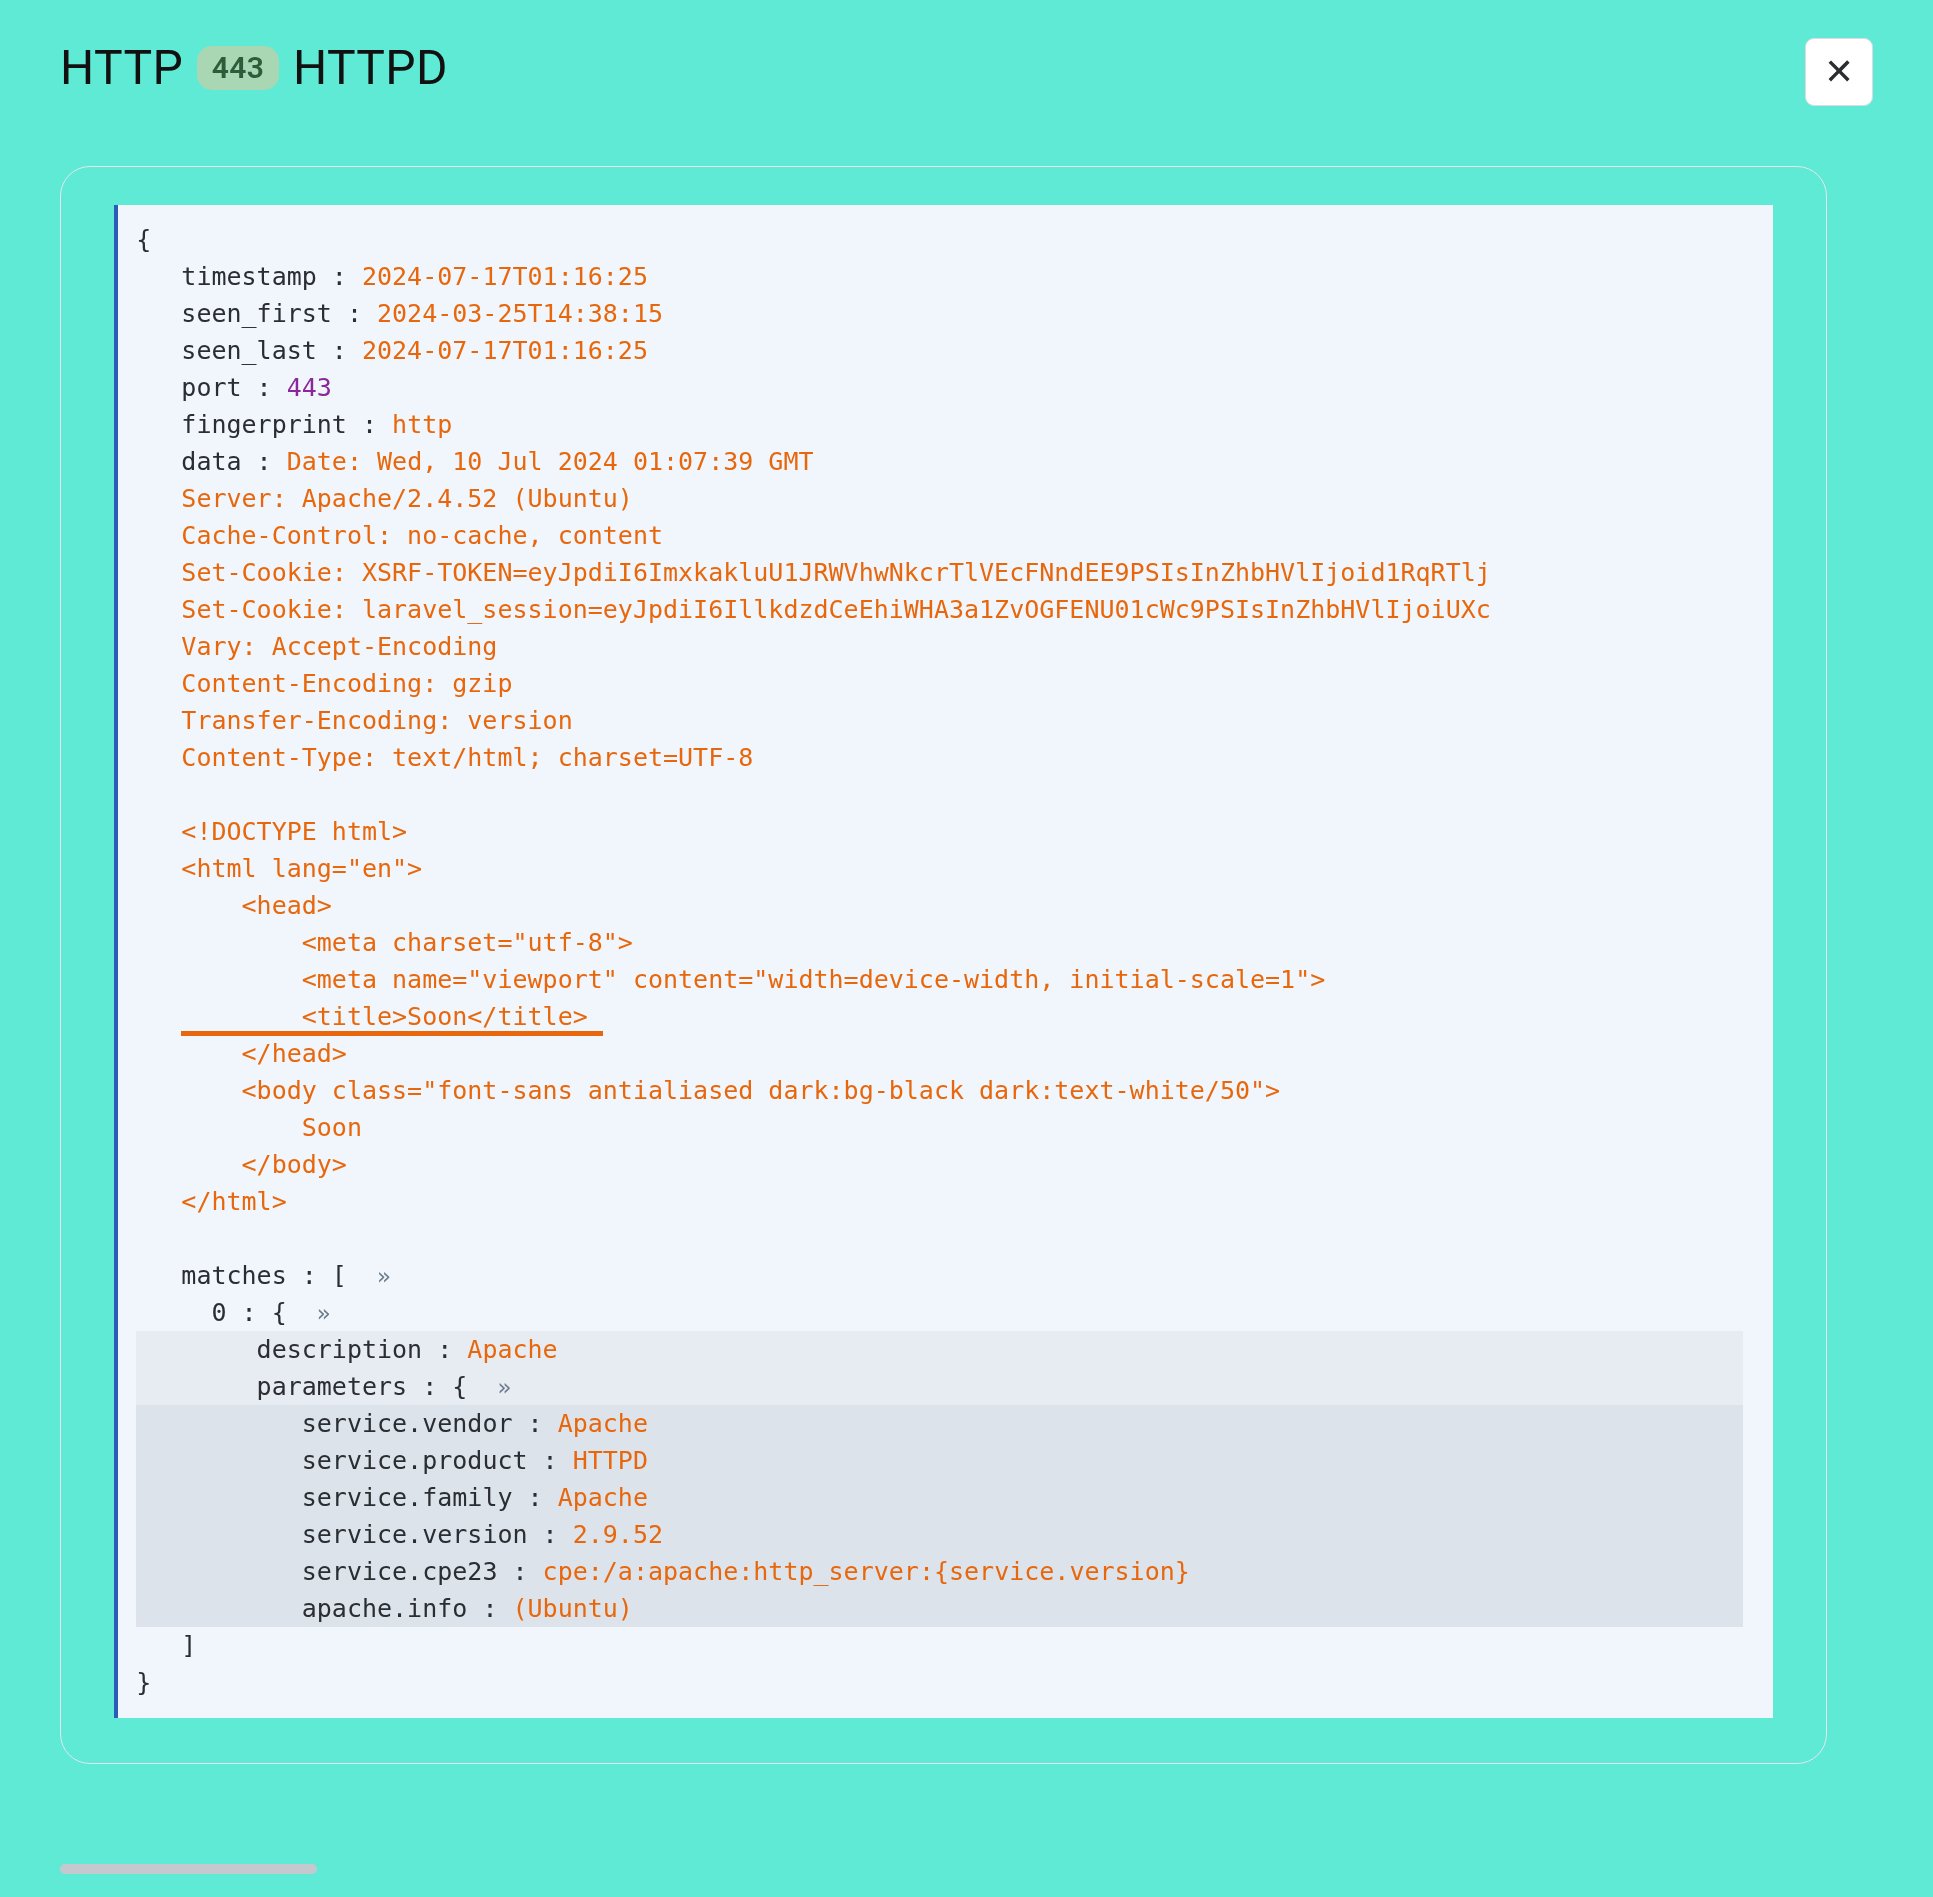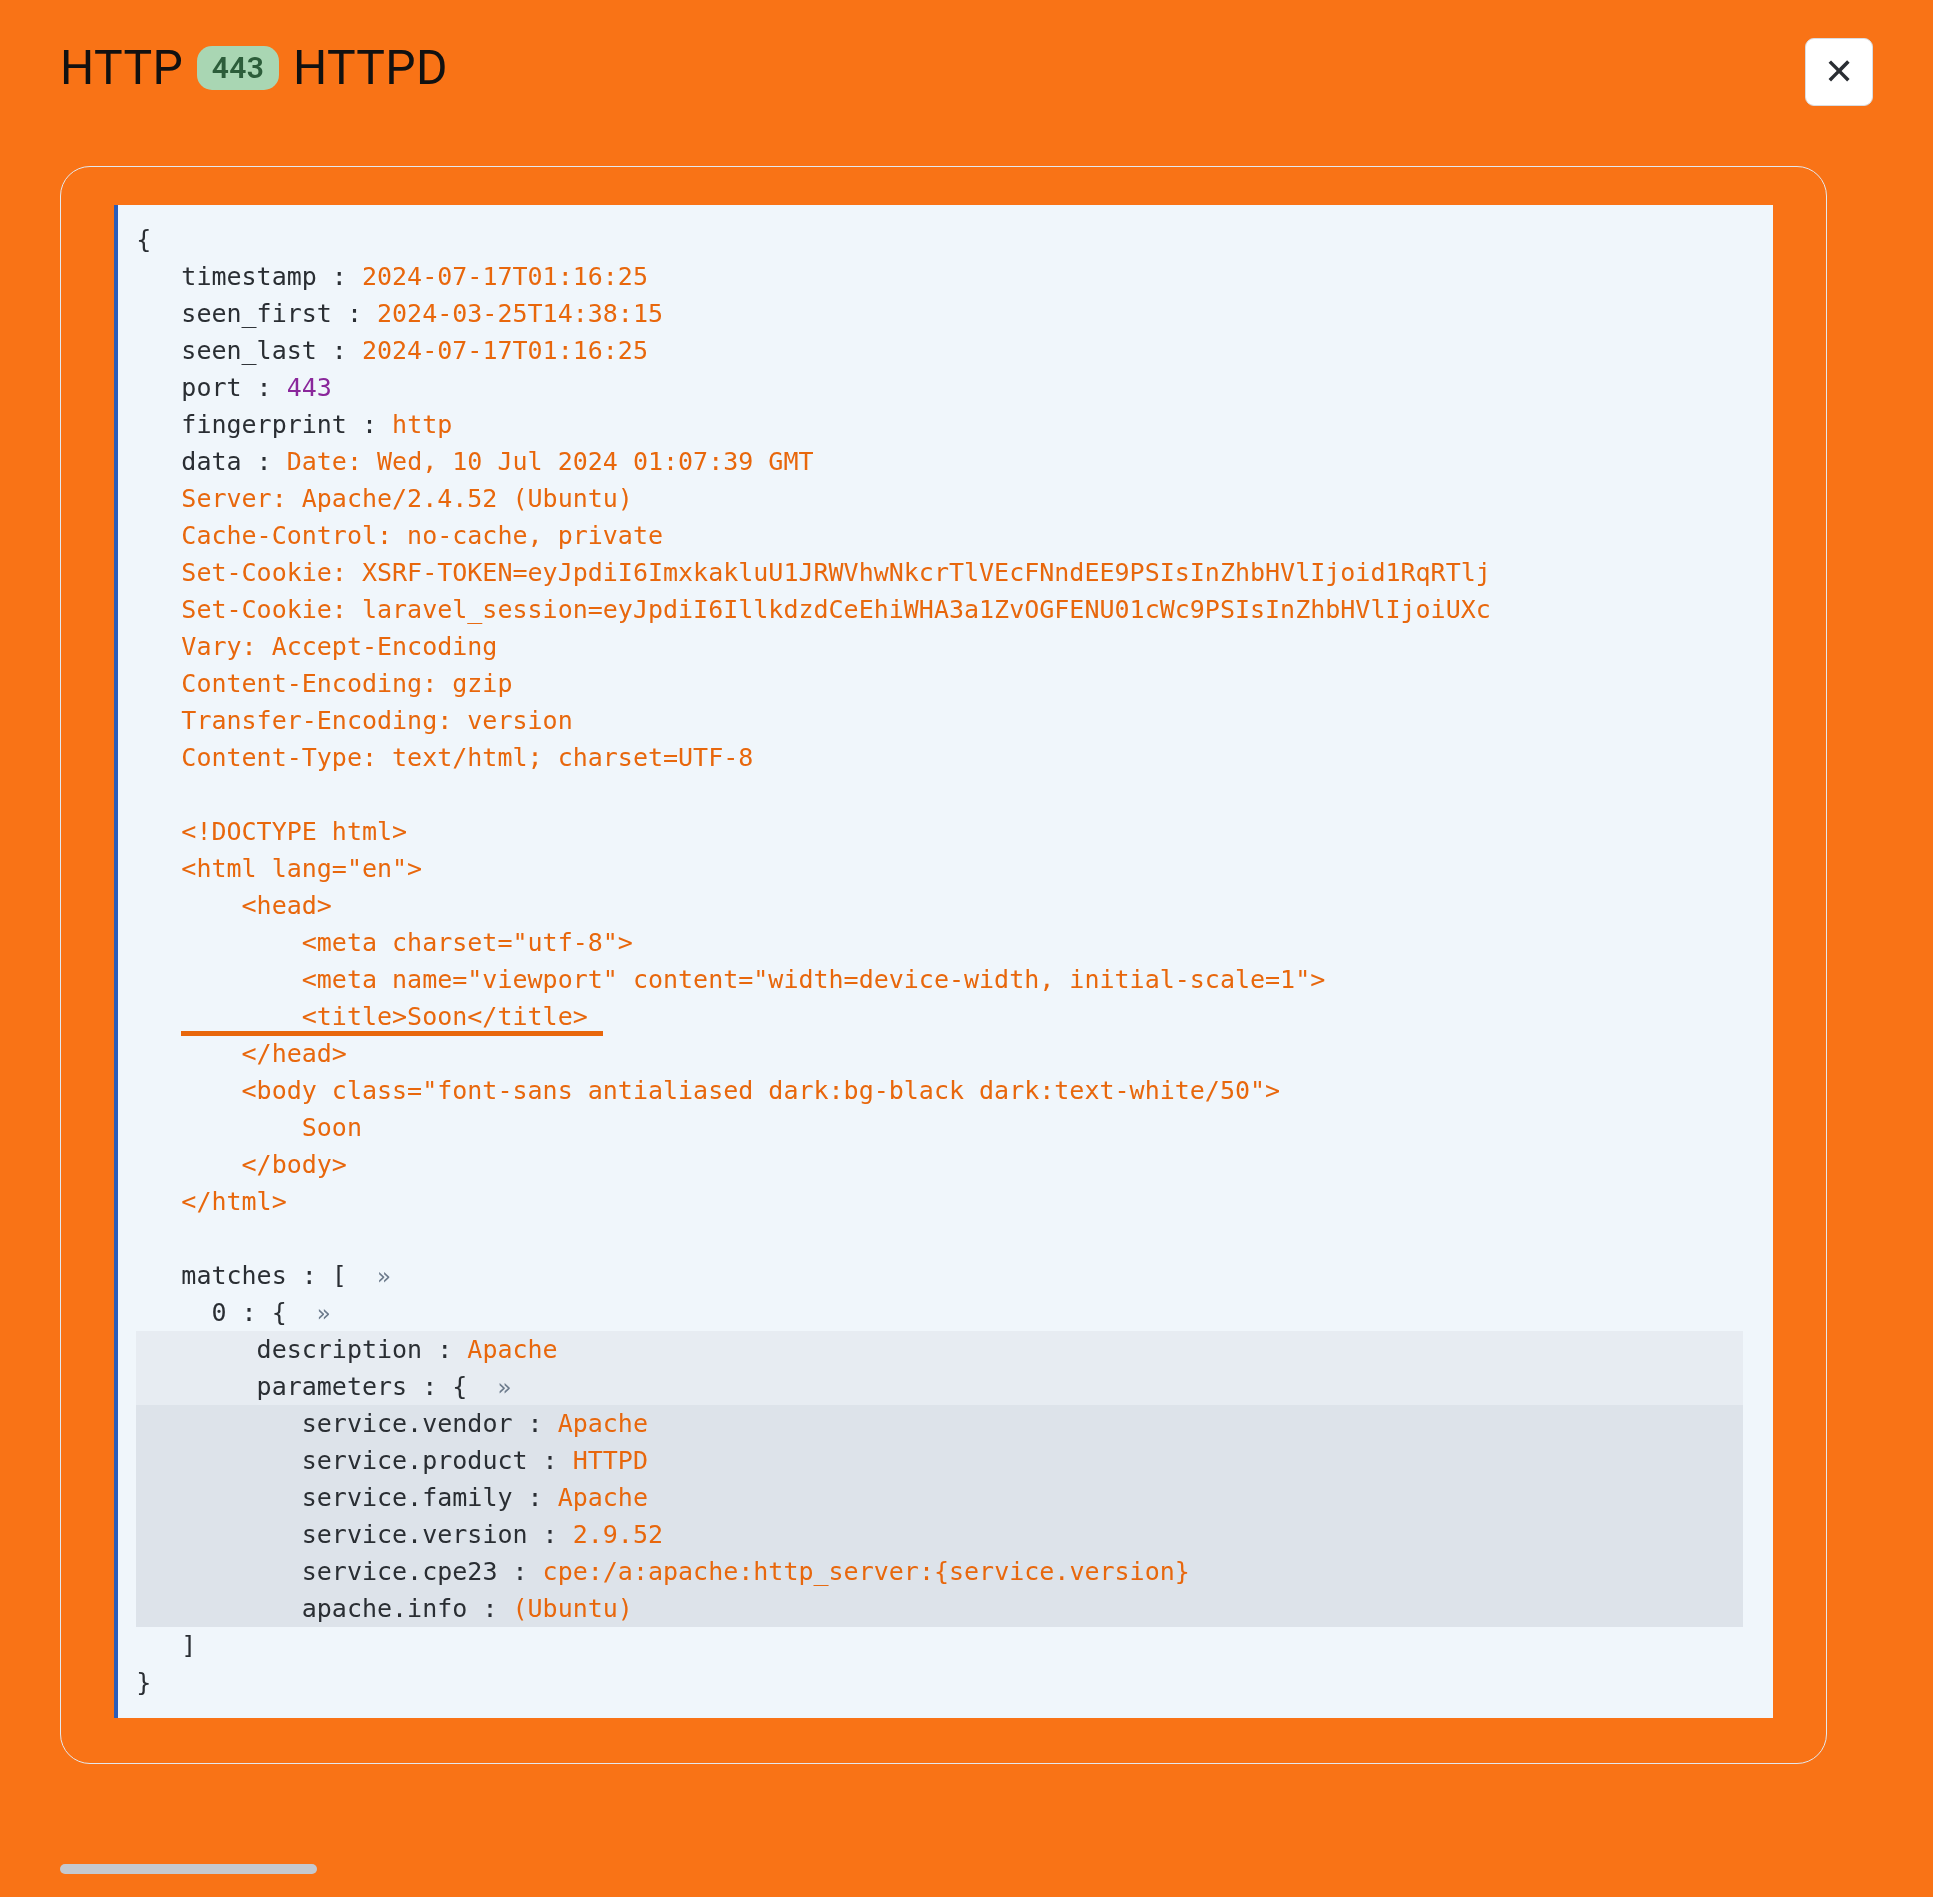--- a/index.html
+++ b/index.html
@@ -5,21 +5,21 @@
   * { box-sizing: border-box; margin: 0; padding: 0; }
   body {
     font-family: -apple-system, BlinkMacSystemFont, "Segoe UI", Roboto, Helvetica, Arial, sans-serif;
     background: #ffffff;
     color: #111;
     padding: 0;
   }
   .page {
     width: 1933px;
     min-height: 1897px;
-    background: #f97316;
+    background: #5eead4;
     position: relative;
     padding-bottom: 14px;
   }
   .header-row {
     display: flex;
     align-items: center;
     justify-content: space-between;
     padding: 30px 60px 0 60px;
   }
   .title-wrap {
@@ -121,21 +121,21 @@
   <div class="panel">
     <div class="code-outer">
       <div class="code-scroll" id="code-scroll">{
    <span class="tok-key">timestamp</span> : <span class="tok-str">2024-07-17T01:16:25</span>
    <span class="tok-key">seen_first</span> : <span class="tok-str">2024-03-25T14:38:15</span>
    <span class="tok-key">seen_last</span> : <span class="tok-str">2024-07-17T01:16:25</span>
    <span class="tok-key">port</span> : <span class="tok-num">443</span>
    <span class="tok-key">fingerprint</span> : <span class="tok-str">http</span>
    <span class="tok-key">data</span> : <span class="tok-str">Date: Wed, 10 Jul 2024 01:07:39 GMT</span>
    <span class="tok-str">Server: Apache/2.4.52 (Ubuntu)</span>
-   <span class="tok-str">Cache-Control: no-cache, private</span>
+   <span class="tok-str">Cache-Control: no-cache, content</span>
    <span class="tok-str">Set-Cookie: XSRF-TOKEN=eyJpdiI6ImxkakluU1JRWVhwNkcrTlVEcFNndEE9PSIsInZhbHVlIjoid1RqRTlj</span>
    <span class="tok-str">Set-Cookie: laravel_session=eyJpdiI6IllkdzdCeEhiWHA3a1ZvOGFENU01cWc9PSIsInZhbHVlIjoiUXc</span>
    <span class="tok-str">Vary: Accept-Encoding</span>
    <span class="tok-str">Content-Encoding: gzip</span>
    <span class="tok-str">Transfer-Encoding: version</span>
    <span class="tok-str">Content-Type: text/html; charset=UTF-8</span>
 
    <span class="tok-str">&lt;!DOCTYPE html&gt;</span>
    <span class="tok-str">&lt;html lang="en"&gt;</span>
    <span class="tok-str">    &lt;head&gt;</span>

